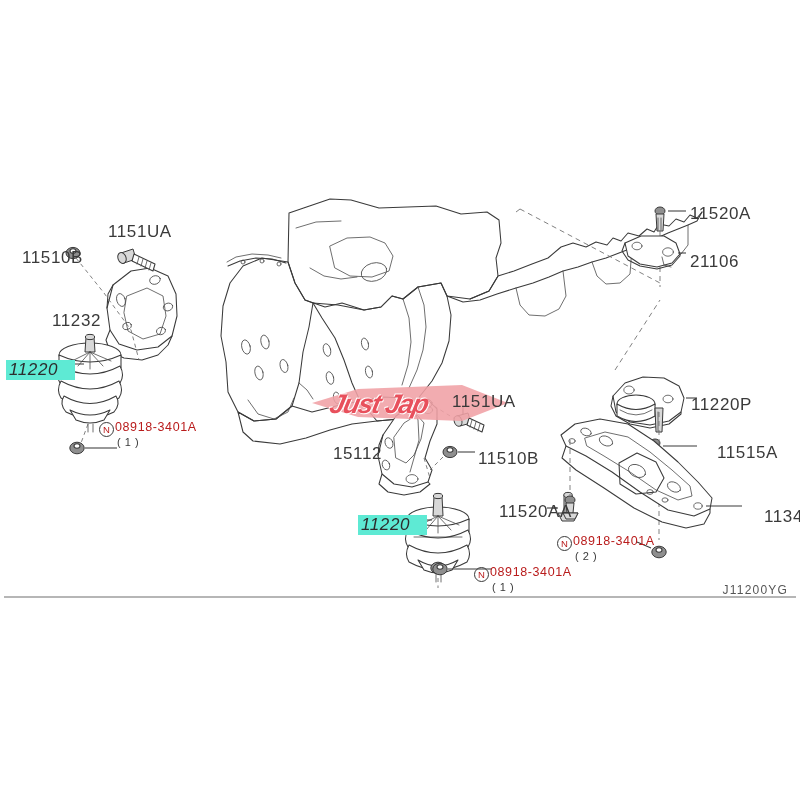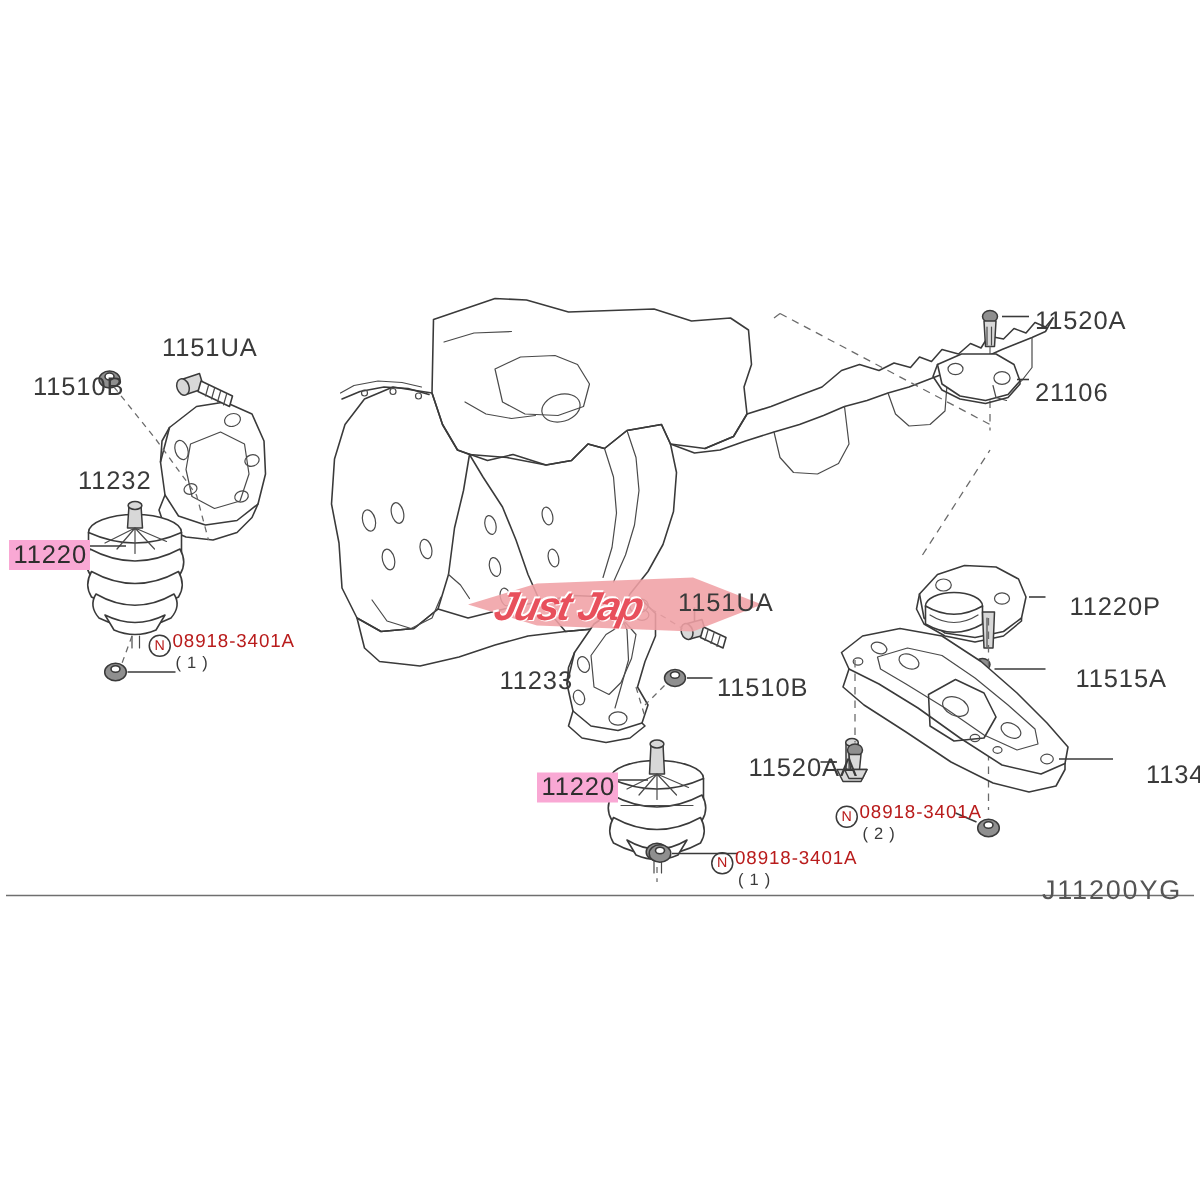--- a/index.html
+++ b/index.html
@@ -9,23 +9,24 @@
   .lbl{
     position:absolute;
     font-family:"Liberation Sans",sans-serif;
     font-size:17px;
     letter-spacing:0.6px;
     color:#3a3a3a;
     white-space:nowrap;
     line-height:1;
   }
   .lbl.hl{
-    background:#f9a8d4;
+    background:#5eead4;
     color:#2d2d2d;
-    padding:1px 2px 2px 3px;
+    padding:1px 17px 2px 3px;
+    font-style:italic;
   }
   .sub{
     position:absolute;
     font-family:"Liberation Sans",sans-serif;
     font-size:11px;
     letter-spacing:0.5px;
     color:#3a3a3a;
     white-space:nowrap;
     line-height:1;
   }
@@ -48,21 +49,21 @@
     line-height:13px;
     letter-spacing:0;
     vertical-align:-2px;
     margin-right:1px;
   }
   #diagid{
     position:absolute;
     right:12px;
     top:583px;
     font-family:"Liberation Sans",sans-serif;
-    font-size:18px;
+    font-size:12px;
     letter-spacing:1.2px;
     color:#555;
   }
   #wm{
     position:absolute;
     left:312px; top:381px;
     width:196px; height:44px;
     pointer-events:none;
   }
   #wm .wmtxt{
@@ -380,28 +381,28 @@
     <svg width="196" height="44" viewBox="0 0 196 44">
       <path d="M0 22 L46 8 L150 4 L196 22 L150 40 L46 36 Z" fill="#f0a0a5" opacity="0.88"></path>
     </svg>
     <div class="wmtxt">Just Jap</div>
   </div>
 
   <div class="lbl" style="left:22px;  top:249px;">11510B</div>
   <div class="lbl" style="left:108px; top:223px;">1151UA</div>
   <div class="lbl" style="left:52px;  top:312px;">11232</div>
   <div class="lbl hl" style="left:6px;   top:360px;">11220</div>
-  <div class="lbl" style="left:333px; top:445px;">11233</div>
+  <div class="lbl" style="left:333px; top:445px;">15112</div>
   <div class="lbl" style="left:452px; top:393px;">1151UA</div>
   <div class="lbl" style="left:478px; top:450px;">11510B</div>
   <div class="lbl hl" style="left:358px; top:515px;">11220</div>
   <div class="lbl" style="left:499px; top:503px;">11520AA</div>
   <div class="lbl" style="left:690px; top:205px;">11520A</div>
   <div class="lbl" style="left:690px; top:253px;">21106</div>
-  <div class="lbl" style="left:713px; top:396px;">11220P</div>
+  <div class="lbl" style="left:691px; top:396px;">11220P</div>
   <div class="lbl" style="left:717px; top:444px;">11515A</div>
   <div class="lbl" style="left:764px; top:508px;">11340</div>
 
   <div class="ncirc" style="left:99px; top:421px;">
     <span class="nm">N</span><span>08918-3401A</span>
   </div>
   <div class="sub" style="left:117px; top:437px;">( 1 )</div>
 
   <div class="ncirc" style="left:474px; top:566px;">
     <span class="nm">N</span><span>08918-3401A</span>

